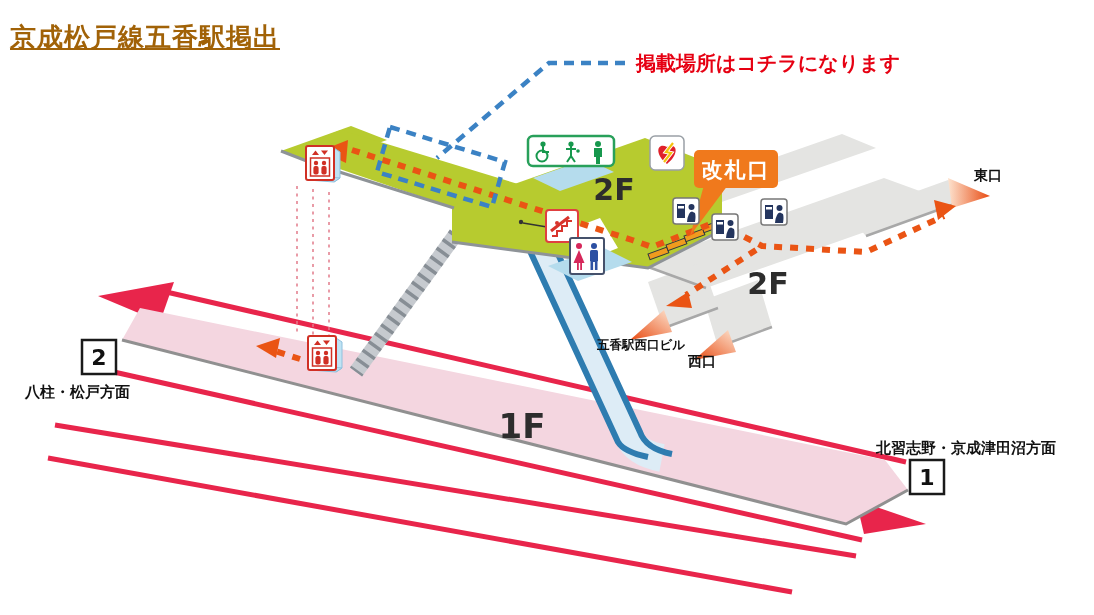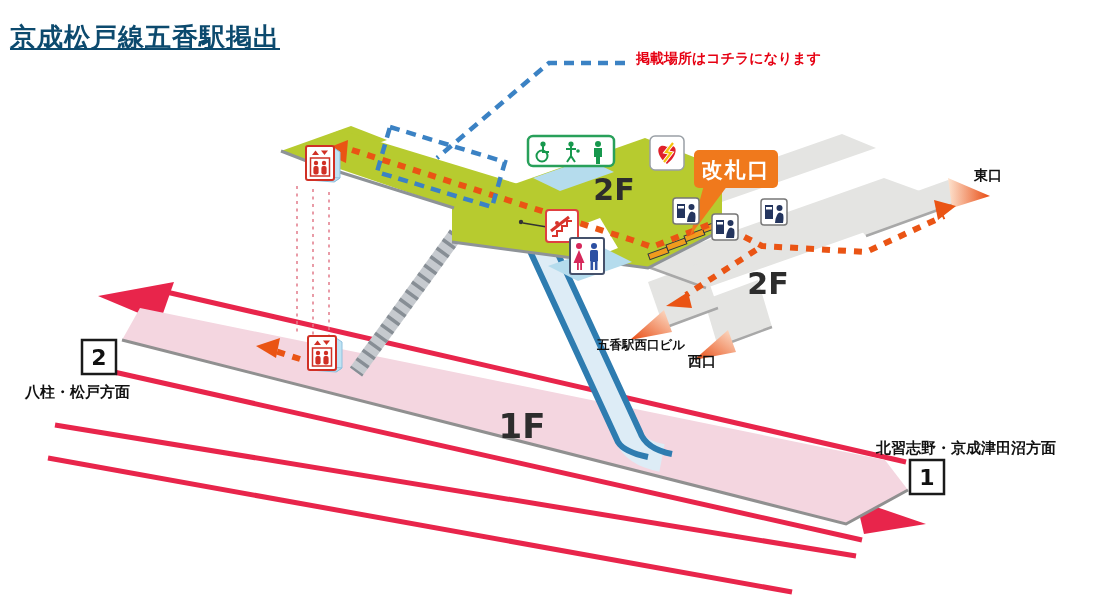--- a/index.html
+++ b/index.html
@@ -1,26 +1,26 @@
 <!DOCTYPE html>
 <html><head>
 <meta charset="utf-8">
 <style>
   html,body{margin:0;padding:0;background:#ffffff;}
   body{width:1094px;height:615px;overflow:hidden;font-family:"DejaVu Sans","Liberation Sans",sans-serif;}
   .stage{position:relative;width:1094px;height:615px;background:#fff;}
   .stage > svg{position:absolute;left:0;top:0;}
   .page-title{
     position:absolute;left:10px;top:20px;
-    font-size:26px;font-weight:bold;color:#0c4a6e;
+    font-size:26px;font-weight:bold;color:#a16207;
     text-decoration:underline;letter-spacing:1px;white-space:nowrap;
   }
   .annotation-text{
     position:absolute;left:636px;top:50px;
-    font-size:14px;font-weight:bold;color:#e60012;white-space:nowrap;
+    font-size:20px;font-weight:bold;color:#e60012;white-space:nowrap;
   }
   text{font-family:"DejaVu Sans","Liberation Sans",sans-serif;}
   .lbl-big{font-size:30px;font-weight:bold;fill:#2d2d2d;}
   .lbl-huge{font-size:34px;font-weight:bold;fill:#2d2d2d;}
   .lbl-dir{font-size:15px;font-weight:bold;fill:#111;}
   .lbl-exit{font-size:14px;font-weight:bold;fill:#111;}
   .lbl-exit-sm{font-size:12.5px;font-weight:bold;fill:#111;}
   .lbl-num{font-size:22px;font-weight:bold;fill:#111;}
   .gate-label{font-size:21px;font-weight:bold;fill:#ffffff;letter-spacing:2px;}
 </style>

